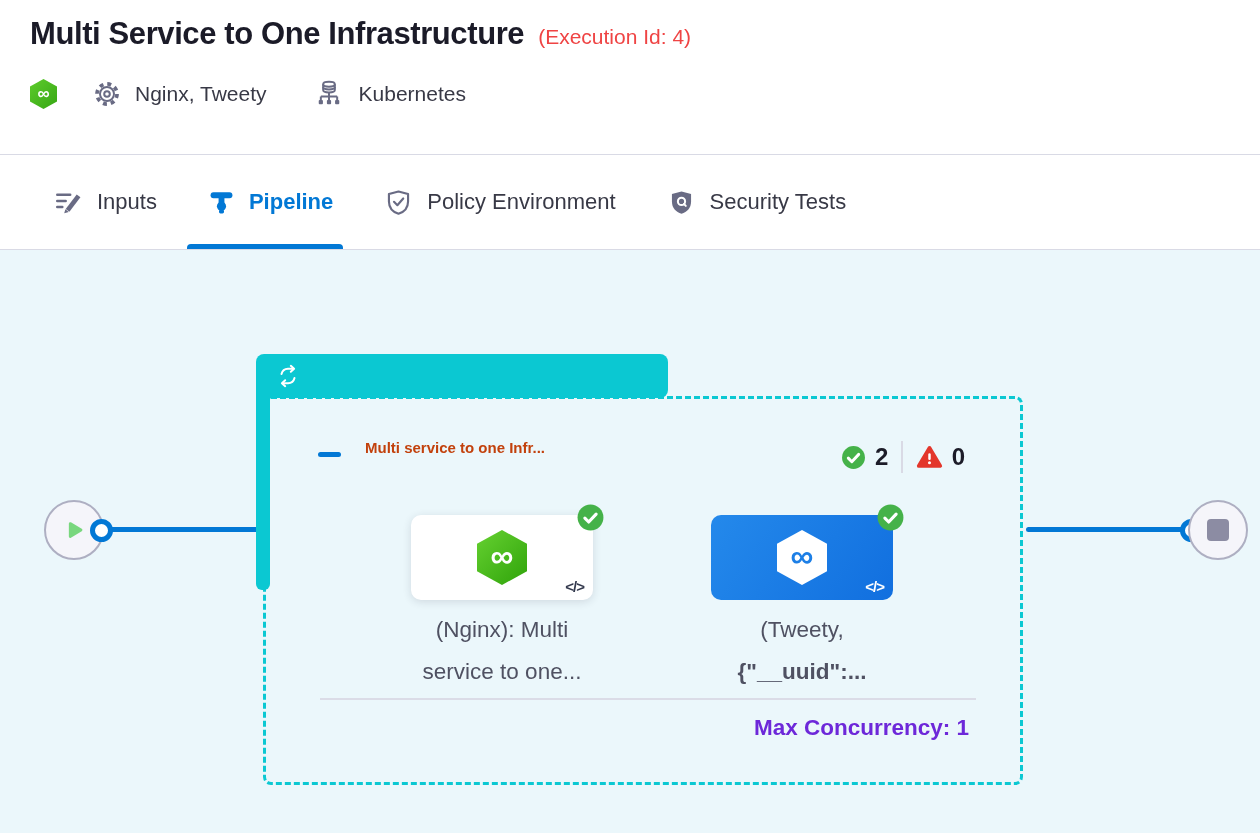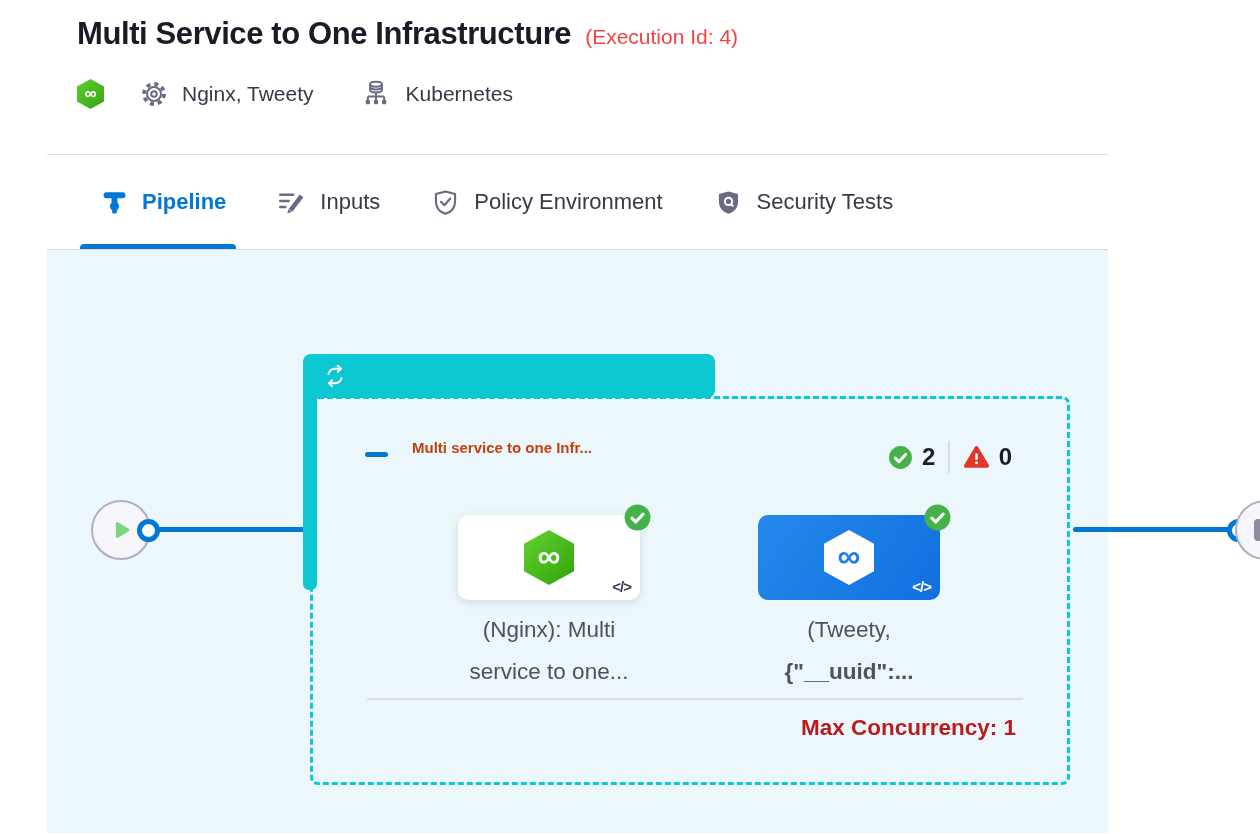--- a/index.html
+++ b/index.html
@@ -1,18 +1,18 @@
 <!DOCTYPE html>
 <html><head>
 <meta charset="utf-8">
 <style>
   * { margin:0; padding:0; box-sizing:border-box; }
   html,body { width:1260px; height:834px; }
   body { font-family:"Liberation Sans", sans-serif; background:#fff; overflow:hidden; }
-  .page { position:relative; width:1108px; height:834px;padding-left:47px; }
+  .page { position:relative; width:1260px; height:834px; }
 
   
   .header { height:155px; border-bottom:1px solid #D9DAE5; padding:16px 0 0 30px; background:#fff; }
   .title-row { display:flex; align-items:baseline; gap:14px; }
   .page-title { font-size:31px; font-weight:700; color:#1B1B28; letter-spacing:-0.4px; }
   .exec-id { font-size:21px; color:#ef4444; }
   .meta-row { margin-top:27px; display:flex; align-items:center; }
   .meta-row .hex-sm { margin-right:36px; }
   .gear { margin-right:14px; }
   .meta-text { font-size:21px; color:#383946; }
@@ -71,21 +71,21 @@
           letter-spacing:-1px; color:#343A4E; }
   .svc-card.blue .code { color:#fff; }
   .check-badge { position:absolute; right:-11px; top:-11px; width:27px; height:27px; }
 
   .svc-label { position:absolute; top:210px; width:360px; text-align:center;
           font-size:22.5px; color:#4F5162; line-height:42px; }
   .svc-label b { font-weight:400; }
   .svc-label.bold-all { font-weight:700; }
 
   .stage-divider { position:absolute; left:54px; top:299px; width:656px; height:2px; background:#DBDCE7; }
-  .max-conc { position:absolute; right:51px; top:316px; font-size:22.5px; font-weight:700; color:#b91c1c; }
+  .max-conc { position:absolute; right:51px; top:316px; font-size:22.5px; font-weight:700; color:#6d28d9; }
 
   svg { display:block; }
 </style>
 </head>
 <body>
 
 <div class="page">
 
   <div class="header">
     <div class="title-row">
@@ -113,45 +113,45 @@
           <rect x="3.2" y="17.2" width="3.6" height="3.6" rx="0.8" fill="#696B84" stroke="none"></rect>
           <rect x="10.2" y="17.2" width="3.6" height="3.6" rx="0.8" fill="#696B84" stroke="none"></rect>
           <rect x="17.2" y="17.2" width="3.6" height="3.6" rx="0.8" fill="#696B84" stroke="none"></rect>
         </svg>
       </span>
       <span class="meta-text">Kubernetes</span>
     </div>
   </div>
 
   <div class="tabbar">
-    <div class="tab active">
-      <span>
-        <svg width="25" height="25" viewBox="0 0 24 24" fill="#0278D5">
-          <rect x="1.5" y="2.2" width="21" height="5.6" rx="2.8"></rect>
-          <rect x="9.2" y="6.5" width="5.6" height="7"></rect>
-          <circle cx="12" cy="15.6" r="4.4"></circle>
-          <rect x="9.6" y="19" width="4.8" height="3.6" rx="1.4"></rect>
-        </svg>
-      </span>
-      <span>Pipeline</span>
-    </div>
     <div class="tab">
       <span>
         <svg width="27" height="27" viewBox="0 0 24 24">
           <g stroke="#696B84" stroke-width="2.2" stroke-linecap="round">
             <line x1="2" y1="5.2" x2="13.5" y2="5.2"></line>
             <line x1="2" y1="10.6" x2="9.5" y2="10.6"></line>
             <line x1="2" y1="16" x2="6.5" y2="16"></line>
           </g>
           <path d="M9.5 17.8 L19.3 4.8 L22.6 7.3 L12.8 20.3 Z" fill="#696B84"></path>
           <path d="M8.2 21.6 l1-3.6 3.1 2.4 z" fill="#696B84"></path>
         </svg>
       </span>
       <span>Inputs</span>
     </div>
+    <div class="tab active">
+      <span>
+        <svg width="25" height="25" viewBox="0 0 24 24" fill="#0278D5">
+          <rect x="1.5" y="2.2" width="21" height="5.6" rx="2.8"></rect>
+          <rect x="9.2" y="6.5" width="5.6" height="7"></rect>
+          <circle cx="12" cy="15.6" r="4.4"></circle>
+          <rect x="9.6" y="19" width="4.8" height="3.6" rx="1.4"></rect>
+        </svg>
+      </span>
+      <span>Pipeline</span>
+    </div>
     <div class="tab">
       <span>
         <svg width="27" height="27" viewBox="0 0 24 24" fill="none" stroke="#696B84" stroke-width="1.9" stroke-linejoin="round" stroke-linecap="round">
           <path d="M12 2.2 L20.5 4.5 V11 C20.5 16.8 17 20.3 12 22 C7 20.3 3.5 16.8 3.5 11 V4.5 Z"></path>
           <path d="M8 11.4 l3 3 L16.2 8.4"></path>
         </svg>
       </span>
       <span>Policy Environment</span>
     </div>
     <div class="tab">

